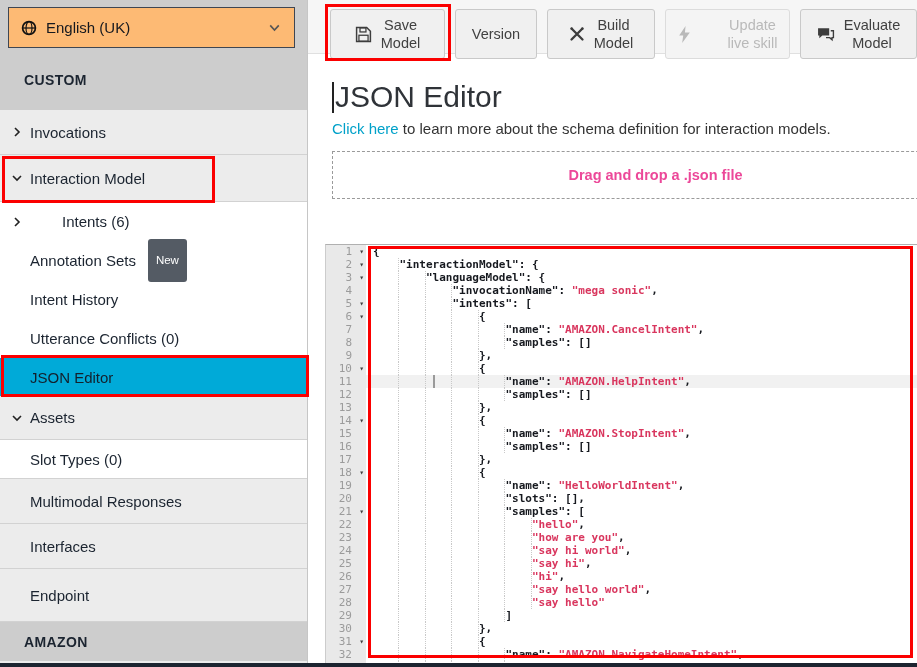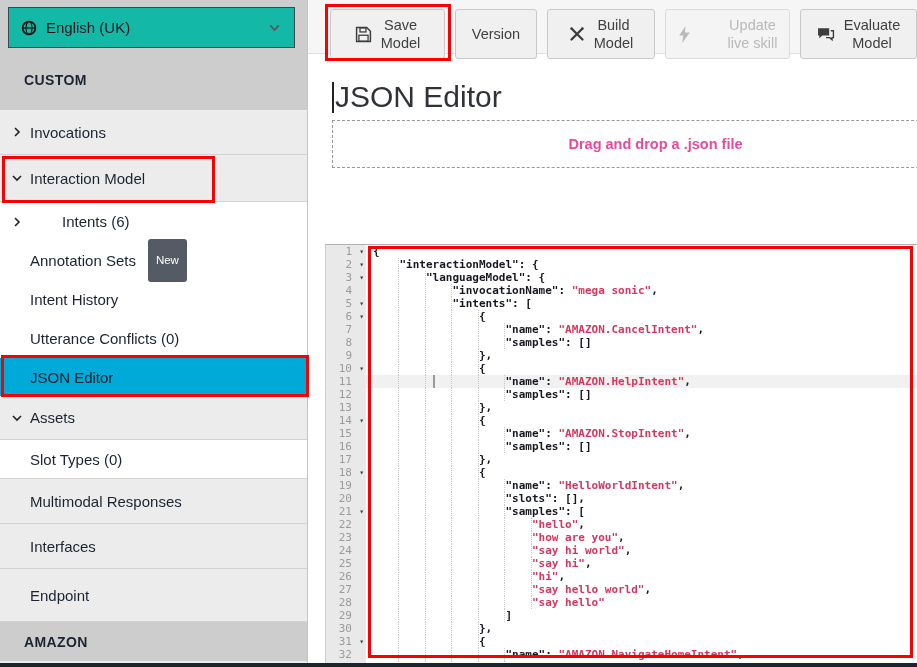--- a/index.html
+++ b/index.html
@@ -4,21 +4,21 @@
 <style>
   html,body{margin:0;padding:0;}
   body{
     width:917px;height:667px;position:relative;overflow:hidden;
     font-family:"Liberation Sans","DejaVu Sans",sans-serif;
     background:#ffffff;color:#16191f;
   }
   
   #sidebar{position:absolute;left:0;top:0;width:307px;height:667px;background:#ececec;border-right:1px solid #c6c6c6;}
   .lang-band{height:50px;background:#cdcdcd;position:relative;}
-  .lang-box{position:absolute;left:8px;top:7px;width:287px;height:41px;background:#14b8a6;border:1px solid #3f4652;
+  .lang-box{position:absolute;left:8px;top:7px;width:287px;height:41px;background:#fdba74;border:1px solid #3f4652;
     display:flex;align-items:center;padding:0 12px;box-sizing:border-box;cursor:pointer;font-size:15px;color:#16191f;}
   .lang-box .lbl{margin-left:9px;flex:1;}
   .section-header{height:60px;background:#cdcdcd;display:flex;align-items:center;padding-left:24px;
     font-size:14px;font-weight:bold;letter-spacing:.4px;color:#1b2430;}
   .section-header.models{height:39px;}
   .nav-item{display:flex;align-items:center;padding-left:10px;box-sizing:border-box;font-size:15px;color:#1b2430;cursor:pointer;}
   .nav-item .chev{width:20px;display:inline-flex;align-items:center;}
   .nav-item .nv-label{margin-left:0px;}
   .nav-item.style-top{background:#ececec;}
   .nav-item.style-sub{background:#ffffff;}
@@ -177,20 +177,21 @@
             <path d="M1 1 H11.5 V8 H5 L2.2 10.6 V8 H1 Z" fill="#3d3d3d"></path>
             <path d="M13 3.5 H15.5 V10 H14.2 V12 L12 10 H8.5" fill="none" stroke="#3d3d3d" stroke-width="1.3"></path>
           </svg></span><span>Evaluate
 Model</span></button>
     </div>
   <div id="content">
     <h1 id="page-title">
         <span class="caret"></span>
         <span>JSON Editor</span>
       </h1>
+    <p id="subtitle"><a>Click here</a><span> to learn more about the schema definition for interaction models.</span></p>
     <div id="dropzone">
       <span class="dz-label">Drag and drop a .json file</span>
     </div>
   </div>
   <div id="editor">
     <div id="gutter">
         <div class="gr">1<span class="fold">▾</span></div>
         <div class="gr">2<span class="fold">▾</span></div>
         <div class="gr">3<span class="fold">▾</span></div>
         <div class="gr">4</div>

